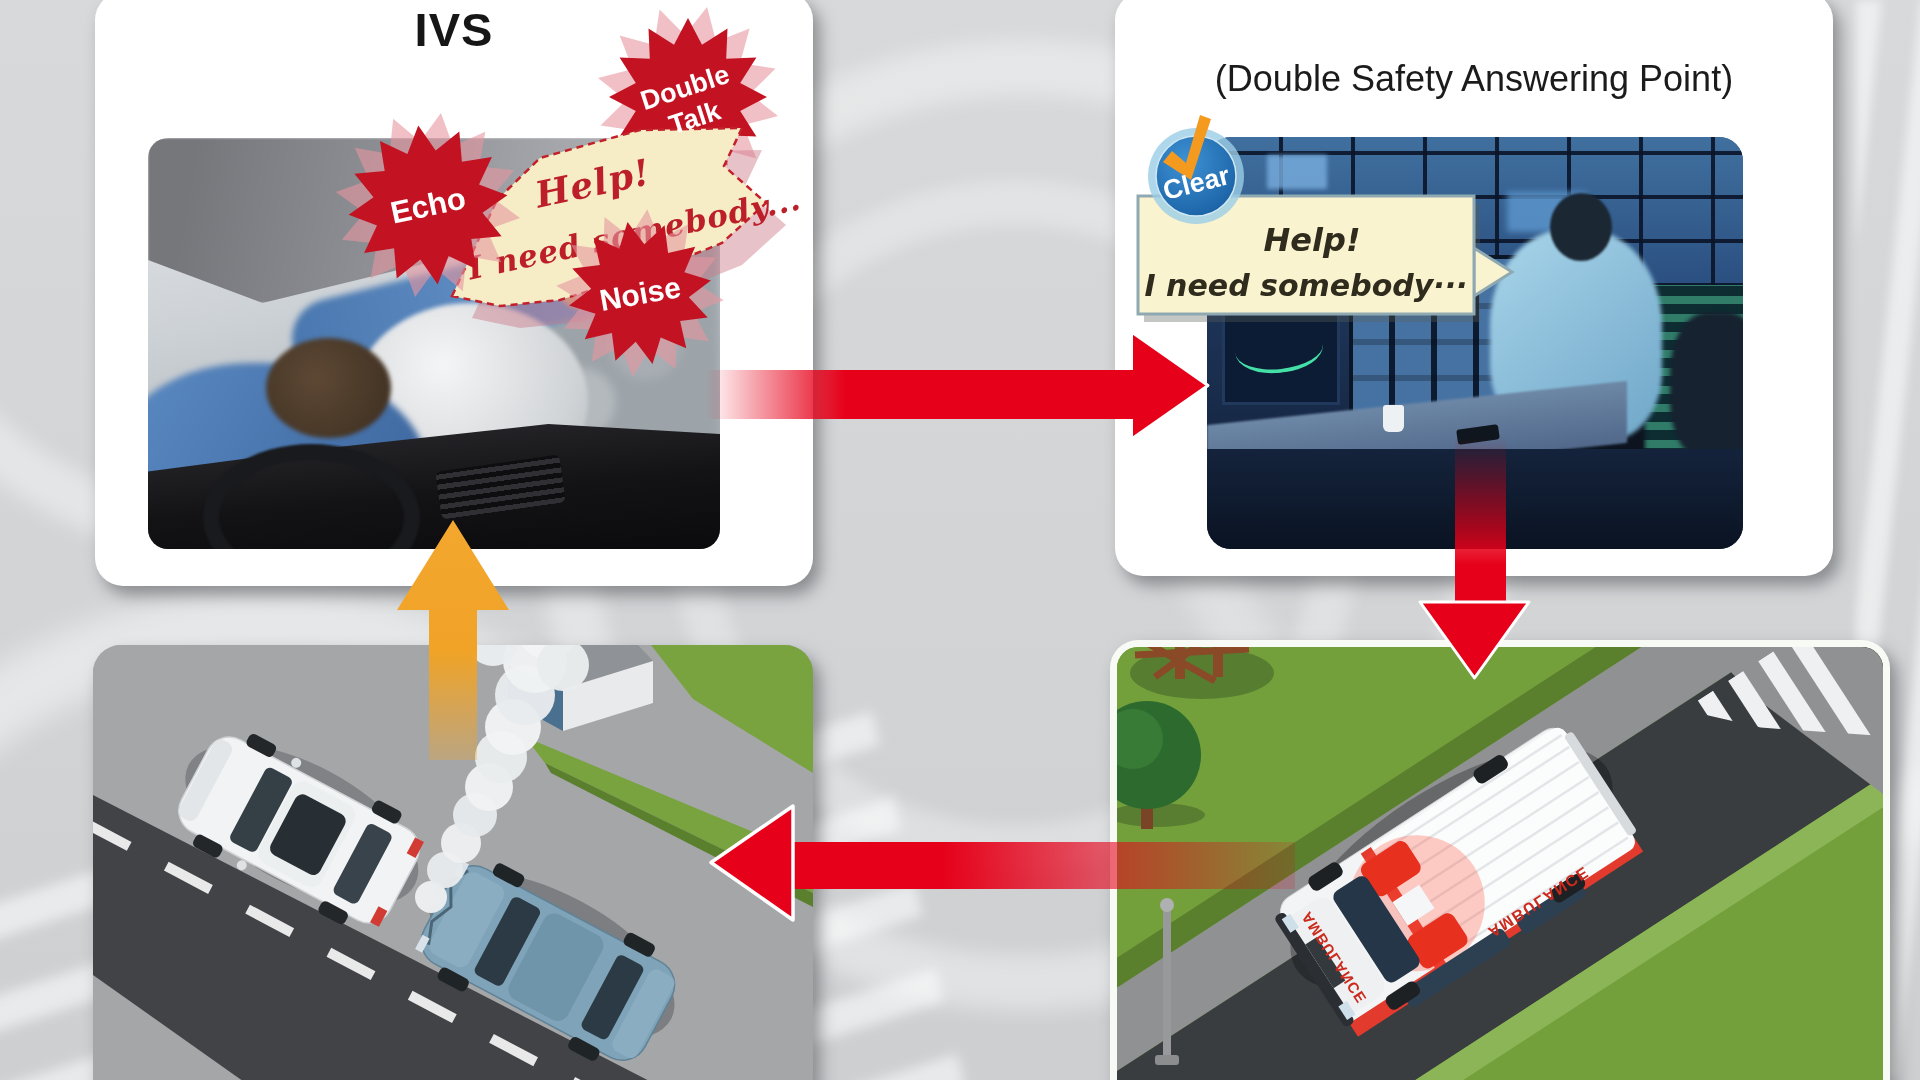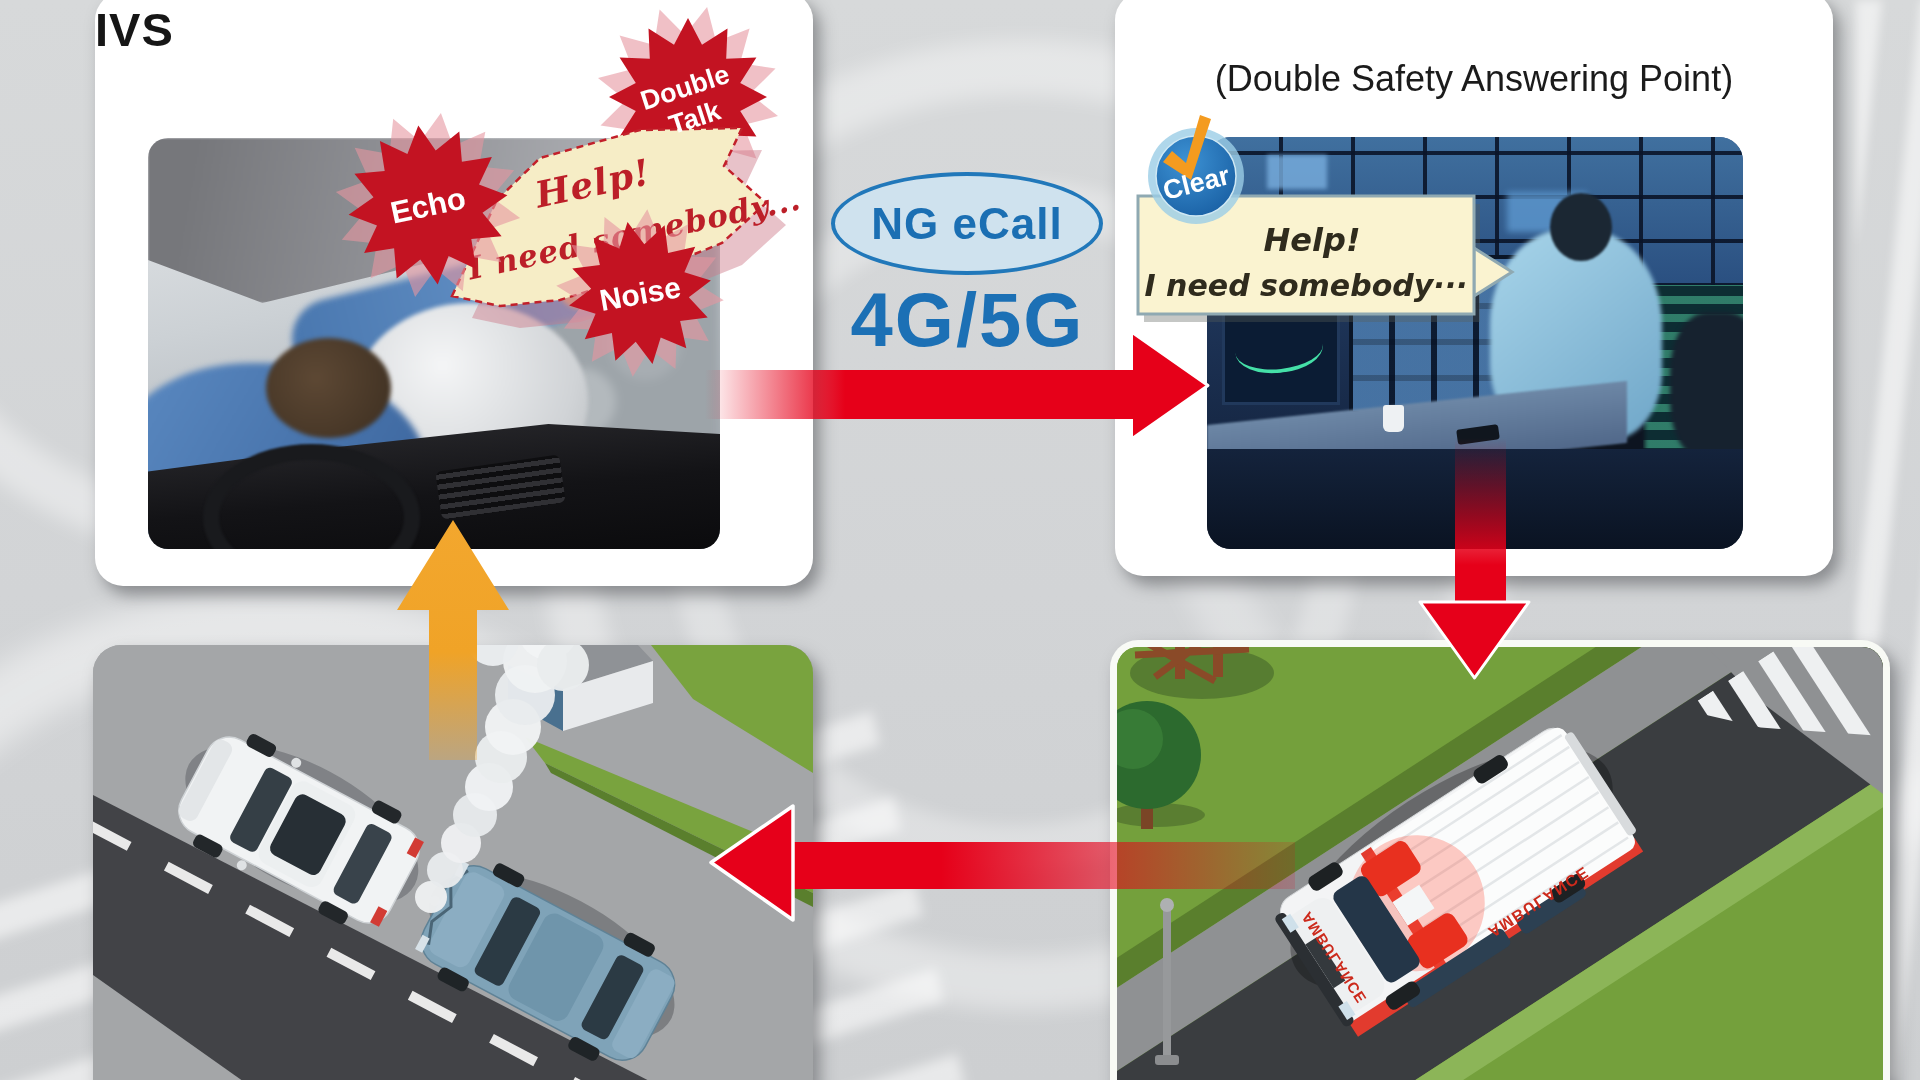--- a/index.html
+++ b/index.html
@@ -13,21 +13,21 @@
   .r4{left:-260px;top:590px;width:920px;height:920px;border:70px solid rgba(255,255,255,.45);filter:blur(14px);}
   .r5{left:-170px;top:-260px;width:720px;height:720px;border:50px solid rgba(255,255,255,.40);filter:blur(10px);}
   .streaksBL{position:absolute;left:-120px;top:800px;width:1050px;height:420px;transform:rotate(-14deg);
     background:repeating-linear-gradient(-4deg,rgba(255,255,255,.55) 0 34px,rgba(210,213,215,0) 34px 88px);
     filter:blur(6px);pointer-events:none;}
   .streaksR{position:absolute;left:1856px;top:0;width:200px;height:1080px;
     background:repeating-linear-gradient(96deg,rgba(255,255,255,.55) 0 26px,rgba(210,213,215,0) 26px 64px);
     filter:blur(5px);pointer-events:none;}
   .card{position:absolute;background:#fff;border-radius:28px;box-shadow:7px 9px 16px rgba(66,68,72,.5);z-index:10;}
   .panel{position:absolute;border-radius:28px;box-shadow:7px 9px 16px rgba(66,68,72,.5);overflow:hidden;z-index:10;}
-  .title{position:absolute;width:718px;text-align:left;font-weight:bold;font-size:47px;color:#161616;z-index:20;letter-spacing:1px;}
+  .title{position:absolute;width:718px;text-align:center;font-weight:bold;font-size:47px;color:#161616;z-index:20;letter-spacing:1px;}
   .subtitle{position:absolute;width:718px;text-align:center;font-size:35px;color:#1b1b1b;z-index:20;}
   .photo{position:absolute;overflow:hidden;z-index:12;}
   .photo>div{position:absolute;}
   
   .iv-base{inset:0;background:linear-gradient(168deg,#e6e8ea 0%,#ccd1d5 38%,#b4bac0 66%,#9aa0a6 100%);}
   .iv-headliner{left:0;top:0;width:100%;height:165px;background:linear-gradient(100deg,#76777b 8%,#94959a 48%,#b2b4b8 85%);
      clip-path:polygon(0 0,100% 0,100% 40%,58% 68%,20% 100%,0 74%);filter:blur(1px);}
   .iv-window{right:0;top:80px;width:250px;height:230px;background:
      radial-gradient(circle at 30% 30%,#b9bfc3 0 12%,transparent 13%),
      radial-gradient(circle at 70% 55%,#a7adb2 0 16%,transparent 17%),
@@ -129,22 +129,20 @@
     <div class="ps-chair"></div>
     <div class="ps-shirt"></div>
     <div class="ps-head"></div>
     <div class="ps-person2"></div>
     <div class="ps-desk"></div>
     <div class="ps-deskfront"></div>
     <div class="ps-cup"></div>
     <div class="ps-phone"></div>
   </div>
 
-  <div id="ngecall">NG eCall</div>
-  <div id="g45">4G/5G</div>
 
   <div class="panel" style="left:93px;top:645px;width:720px;height:460px;background:#a4a6a8;">
     <svg width="720" height="460" viewBox="0 0 720 460">
       <rect x="0" y="0" width="720" height="460" fill="#a4a6a8"></rect>
 
       <g>
         <polygon points="400,0 545,0 560,16 470,44 415,20" fill="#8f9296"></polygon>
         <polygon points="415,20 470,44 470,86 415,56" fill="#49708f"></polygon>
         <polygon points="470,44 560,16 560,58 470,86" fill="#e8eaec"></polygon>
       </g>

